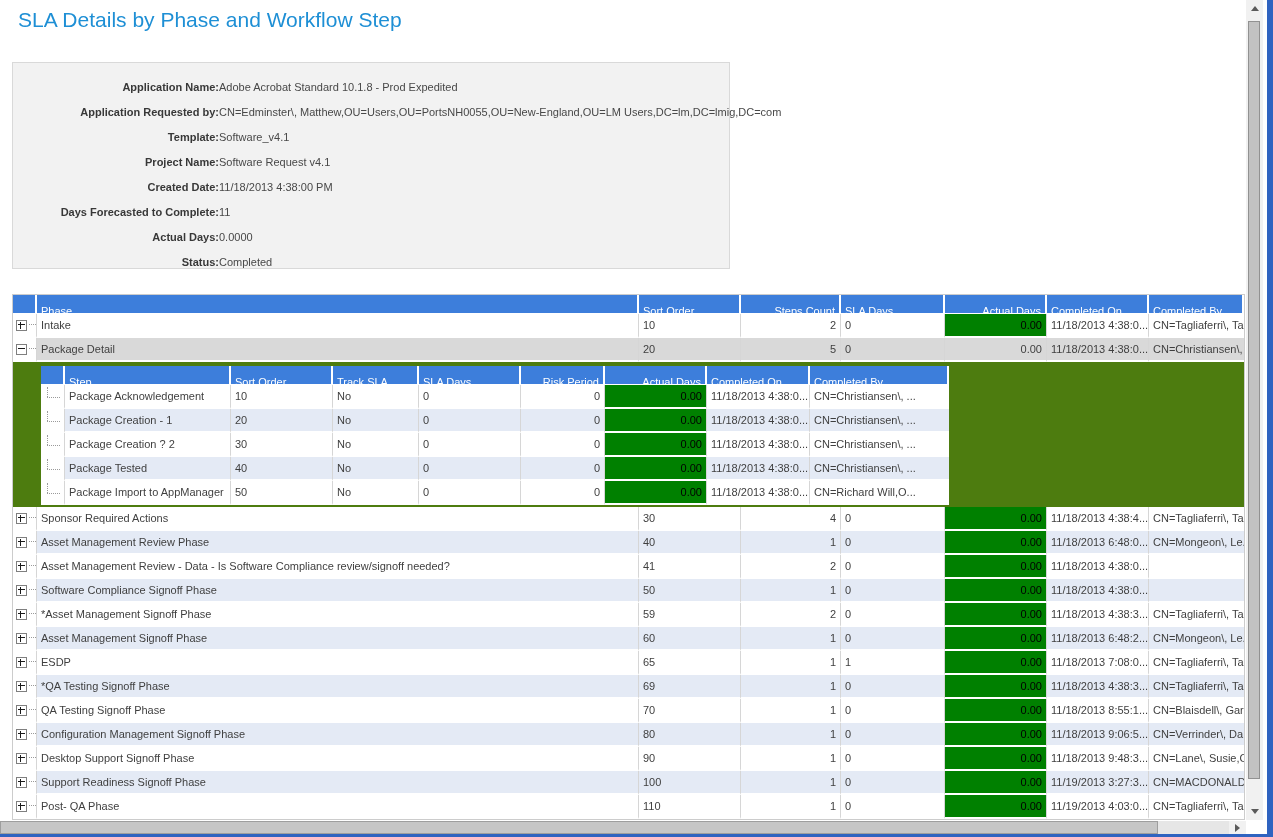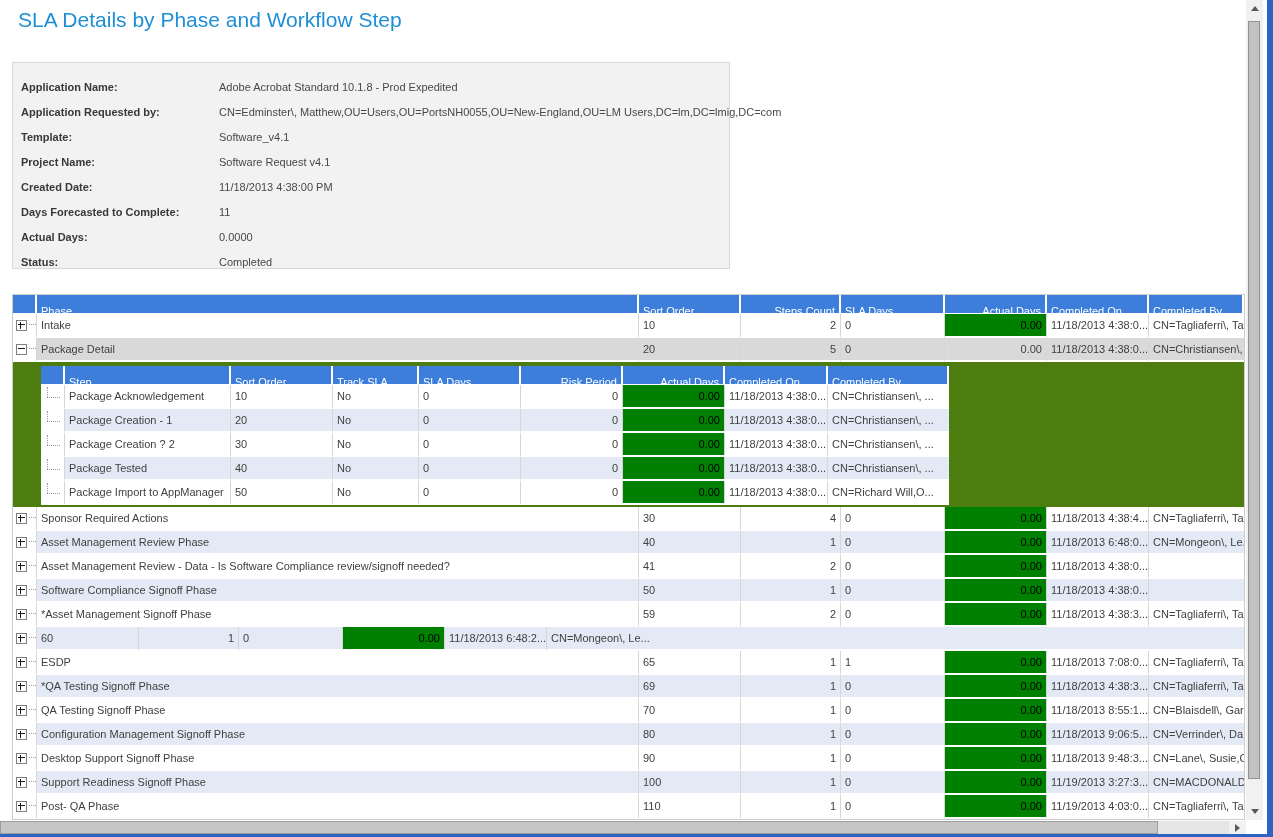--- a/index.html
+++ b/index.html
@@ -4,21 +4,21 @@
 <style>
   html,body{margin:0;padding:0;background:#fff;}
   body{width:1273px;height:837px;position:relative;overflow:hidden;
        font-family:"Liberation Sans","DejaVu Sans",sans-serif;color:#3f3f3f;}
   .window{position:absolute;inset:0;border-right:6px solid #2f63c0;border-bottom:3px solid #2f63c0;
           box-sizing:border-box;background:#fff;}
   
   .page-title{position:absolute;left:18px;top:8px;font-size:21px;font-weight:400;color:#1e8fd5;}
   
   .info-panel{position:absolute;left:12px;top:62px;width:718px;height:207px;background:#f2f2f2;
-              border:1px solid #d9d9d9;box-sizing:border-box;padding:11px 0 0 8px;}
+              border:1px solid #d9d9d9;box-sizing:border-box;padding:11px 0 0 8px;text-align:right;}
   .info-row{display:flex;height:25px;align-items:center;font-size:11px;}
   .info-label{width:198px;font-weight:bold;color:#383838;flex:none;}
   .info-value{color:#484848;white-space:nowrap;}
   
   .report{position:absolute;left:12px;top:294px;width:1231px;border:1px solid #cccccc;
           box-sizing:content-box;background:#fff;font-size:11px;}
   .trow{display:flex;width:1231px;}
   .cell{box-sizing:border-box;padding:2px 4px 0 4px;height:24px;line-height:19px;
         border-right:1px solid #d6d6d6;border-bottom:2px solid #ffffff;
         white-space:nowrap;overflow:hidden;color:#3f3f3f;}
@@ -36,21 +36,21 @@
   
   .inner-wrap{padding:4px 0 2px 28px;background:#4d7c0f;}
   .inner{width:908px;font-size:11px;}
   .irow{display:flex;width:908px;}
   .i-icon{width:24px;flex:none;background:#fff !important;display:flex;align-items:flex-start;padding:0 0 0 4px;}
   .hrow .i-icon{background:#3d7edb !important;}
   .i-step{width:166px;flex:none;}
   .i-sort{width:102px;flex:none;}
   .i-track{width:86px;flex:none;}
   .i-sla{width:102px;flex:none;}
-  .i-risk{width:102px;flex:none;text-align:right;}
+  .i-risk{width:84px;flex:none;text-align:right;}
   .i-actual{width:102px;flex:none;text-align:right;}
   .i-con{width:103px;flex:none;}
   .i-cby{flex:1;border-right:none;}
   
   .bg-white{background:#ffffff;}
   .bg-alt{background:#e4eaf5;}
   .bg-gray{background:#d9d9d9;}
   .bg-green{background:#008000;color:#000000;}
   
   .expand{width:9px;height:9px;border:1px solid #7f7f7f;background:#fff;position:relative;flex:none;}
@@ -334,20 +334,21 @@
         <div class="cell c-cby bg-white">CN=Tagliaferri\, Ta...</div>
       </div>
       <div class="trow">
         <div class="cell c-icon">
           <div class="expand">
             <div class="h"></div>
             <div class="v"></div>
           </div>
           <div class="dots"></div>
         </div>
+        <div class="cell c-phase bg-alt">Asset Management Signoff Phase</div>
         <div class="cell c-sort bg-alt">60</div>
         <div class="cell c-steps bg-alt">1</div>
         <div class="cell c-sla bg-alt">0</div>
         <div class="cell c-actual bg-green">0.00</div>
         <div class="cell c-con bg-alt">11/18/2013 6:48:2...</div>
         <div class="cell c-cby bg-alt">CN=Mongeon\, Le...</div>
       </div>
       <div class="trow">
         <div class="cell c-icon">
           <div class="expand">

